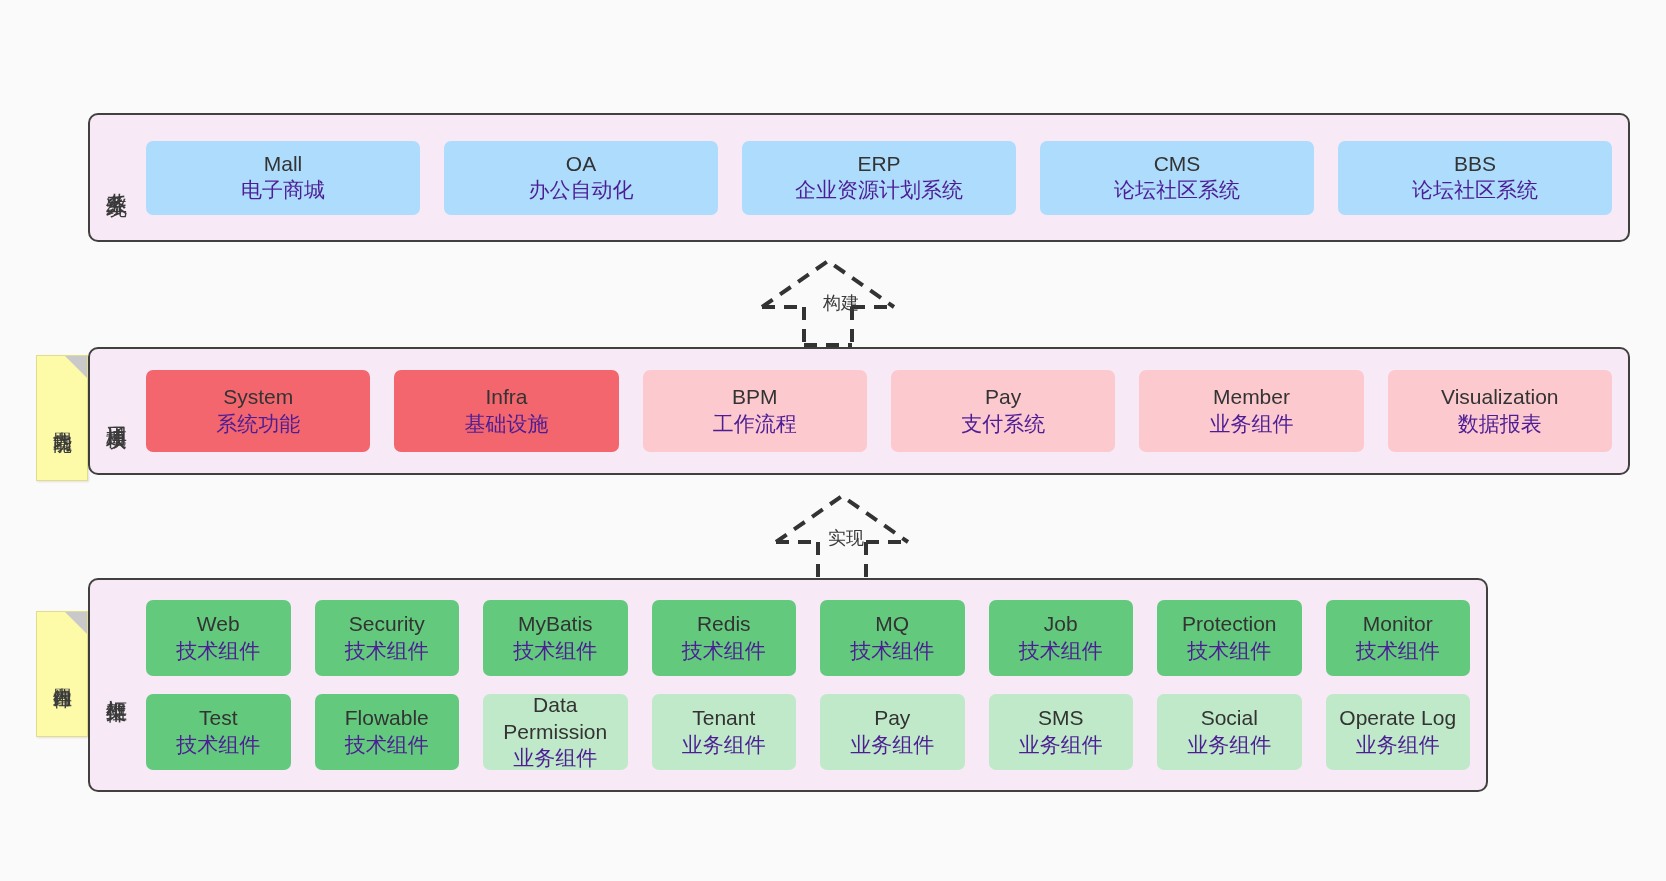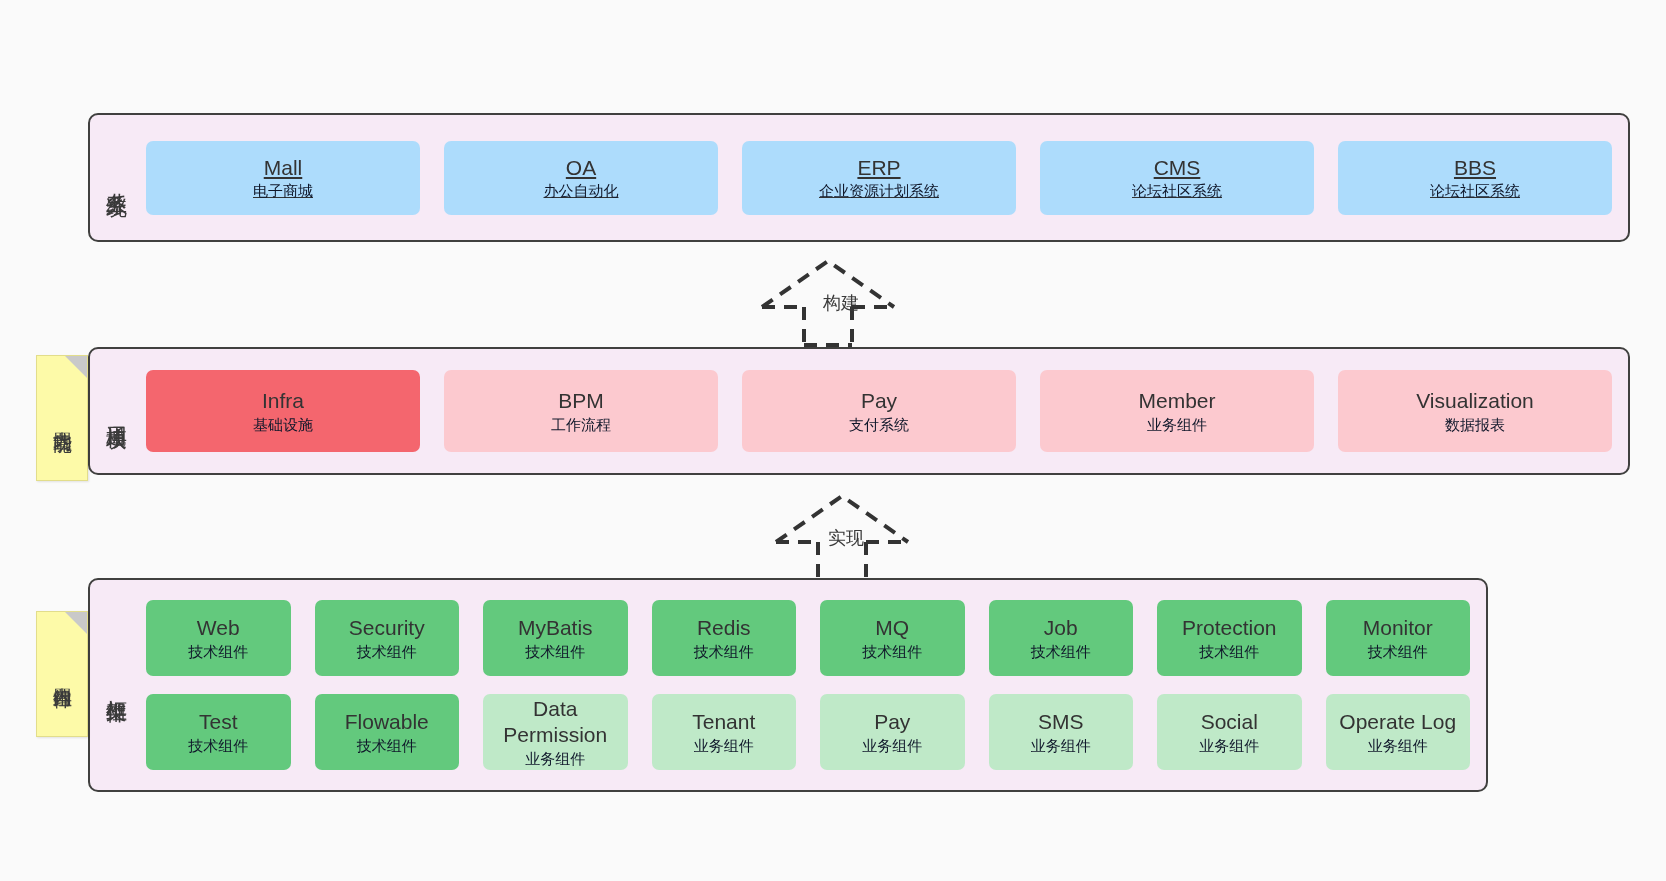--- a/index.html
+++ b/index.html
@@ -68,27 +68,27 @@
     text-align: center;
     box-sizing: border-box;
     padding: 4px 6px;
   }
   .cell .l1 {
     font-size: 21px;
     line-height: 1.25;
     color: #333333;
   }
   .cell .l2 {
-    font-size: 15px;
+    font-size: 21px;
     line-height: 1.28;
-    color: #0f172a;
-  }
-
-  
-  .c-blue        { background: #addcfc; text-decoration: underline; }
+    color: #4c1d95;
+  }
+
+  
+  .c-blue        { background: #addcfc; }
   .c-red         { background: #f4666e; }
   .c-pink        { background: #fcc9cf; }
   .c-green       { background: #63c97d; }
   .c-green-light { background: #bfe9c8; }
 
   
   #layer-business { left: 88px;  top: 113px; width: 1542px; height: 129px; }
   #layer-common   { left: 88px;  top: 347px; width: 1542px; height: 128px; }
   #layer-frame    { left: 88px;  top: 578px; width: 1400px; height: 214px; }
 
@@ -182,20 +182,24 @@
       <path d="M48 52 L48 90 M96 52 L96 90 M48 90 L96 90 M6 52 L48 52 M96 52 L138 52" fill="none" stroke="#333333" stroke-width="4" stroke-dasharray="13,9"></path>
     </svg>
     <span class="rel-label">构建</span>
   </div>
 
   <div class="layer" id="layer-common">
     <div class="layer-title">通用模块</div>
     <div class="layer-body">
       <div class="row">
         <div class="cell c-red">
+          <span class="l1">System</span>
+          <span class="l2">系统功能</span>
+        </div>
+        <div class="cell c-red">
           <span class="l1">Infra</span>
           <span class="l2">基础设施</span>
         </div>
         <div class="cell c-pink">
           <span class="l1">BPM</span>
           <span class="l2">工作流程</span>
         </div>
         <div class="cell c-pink">
           <span class="l1">Pay</span>
           <span class="l2">支付系统</span>

